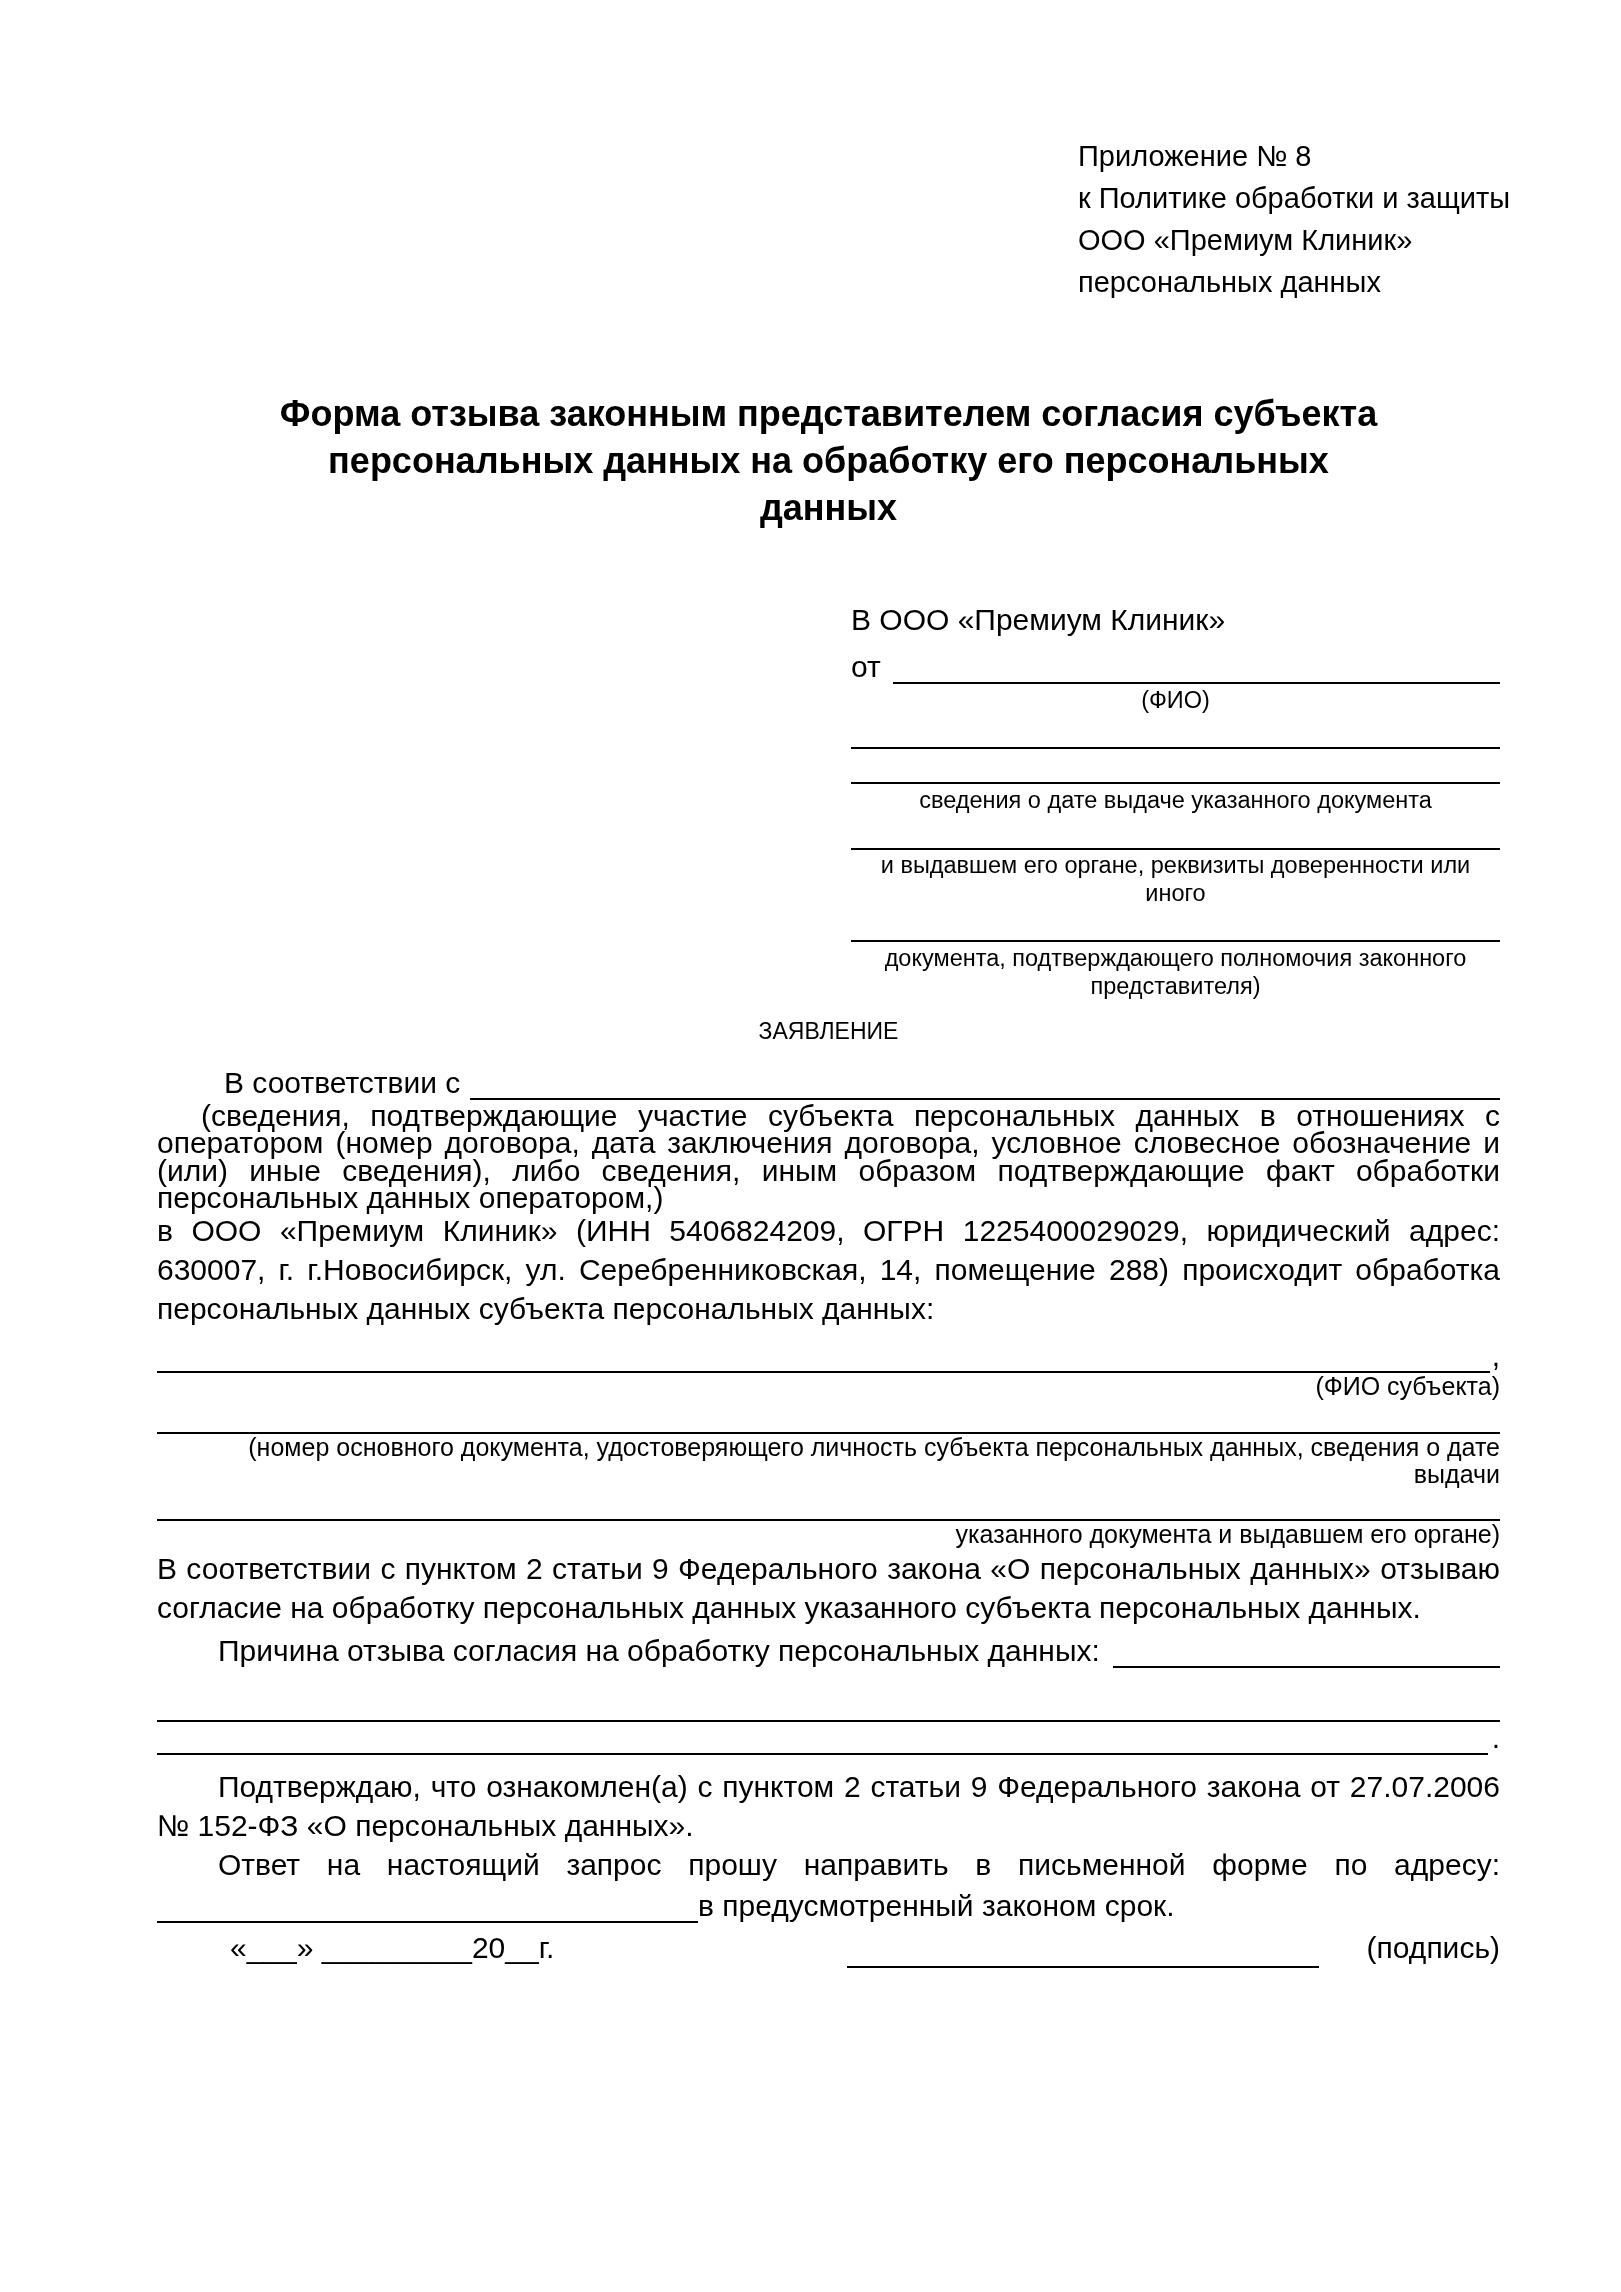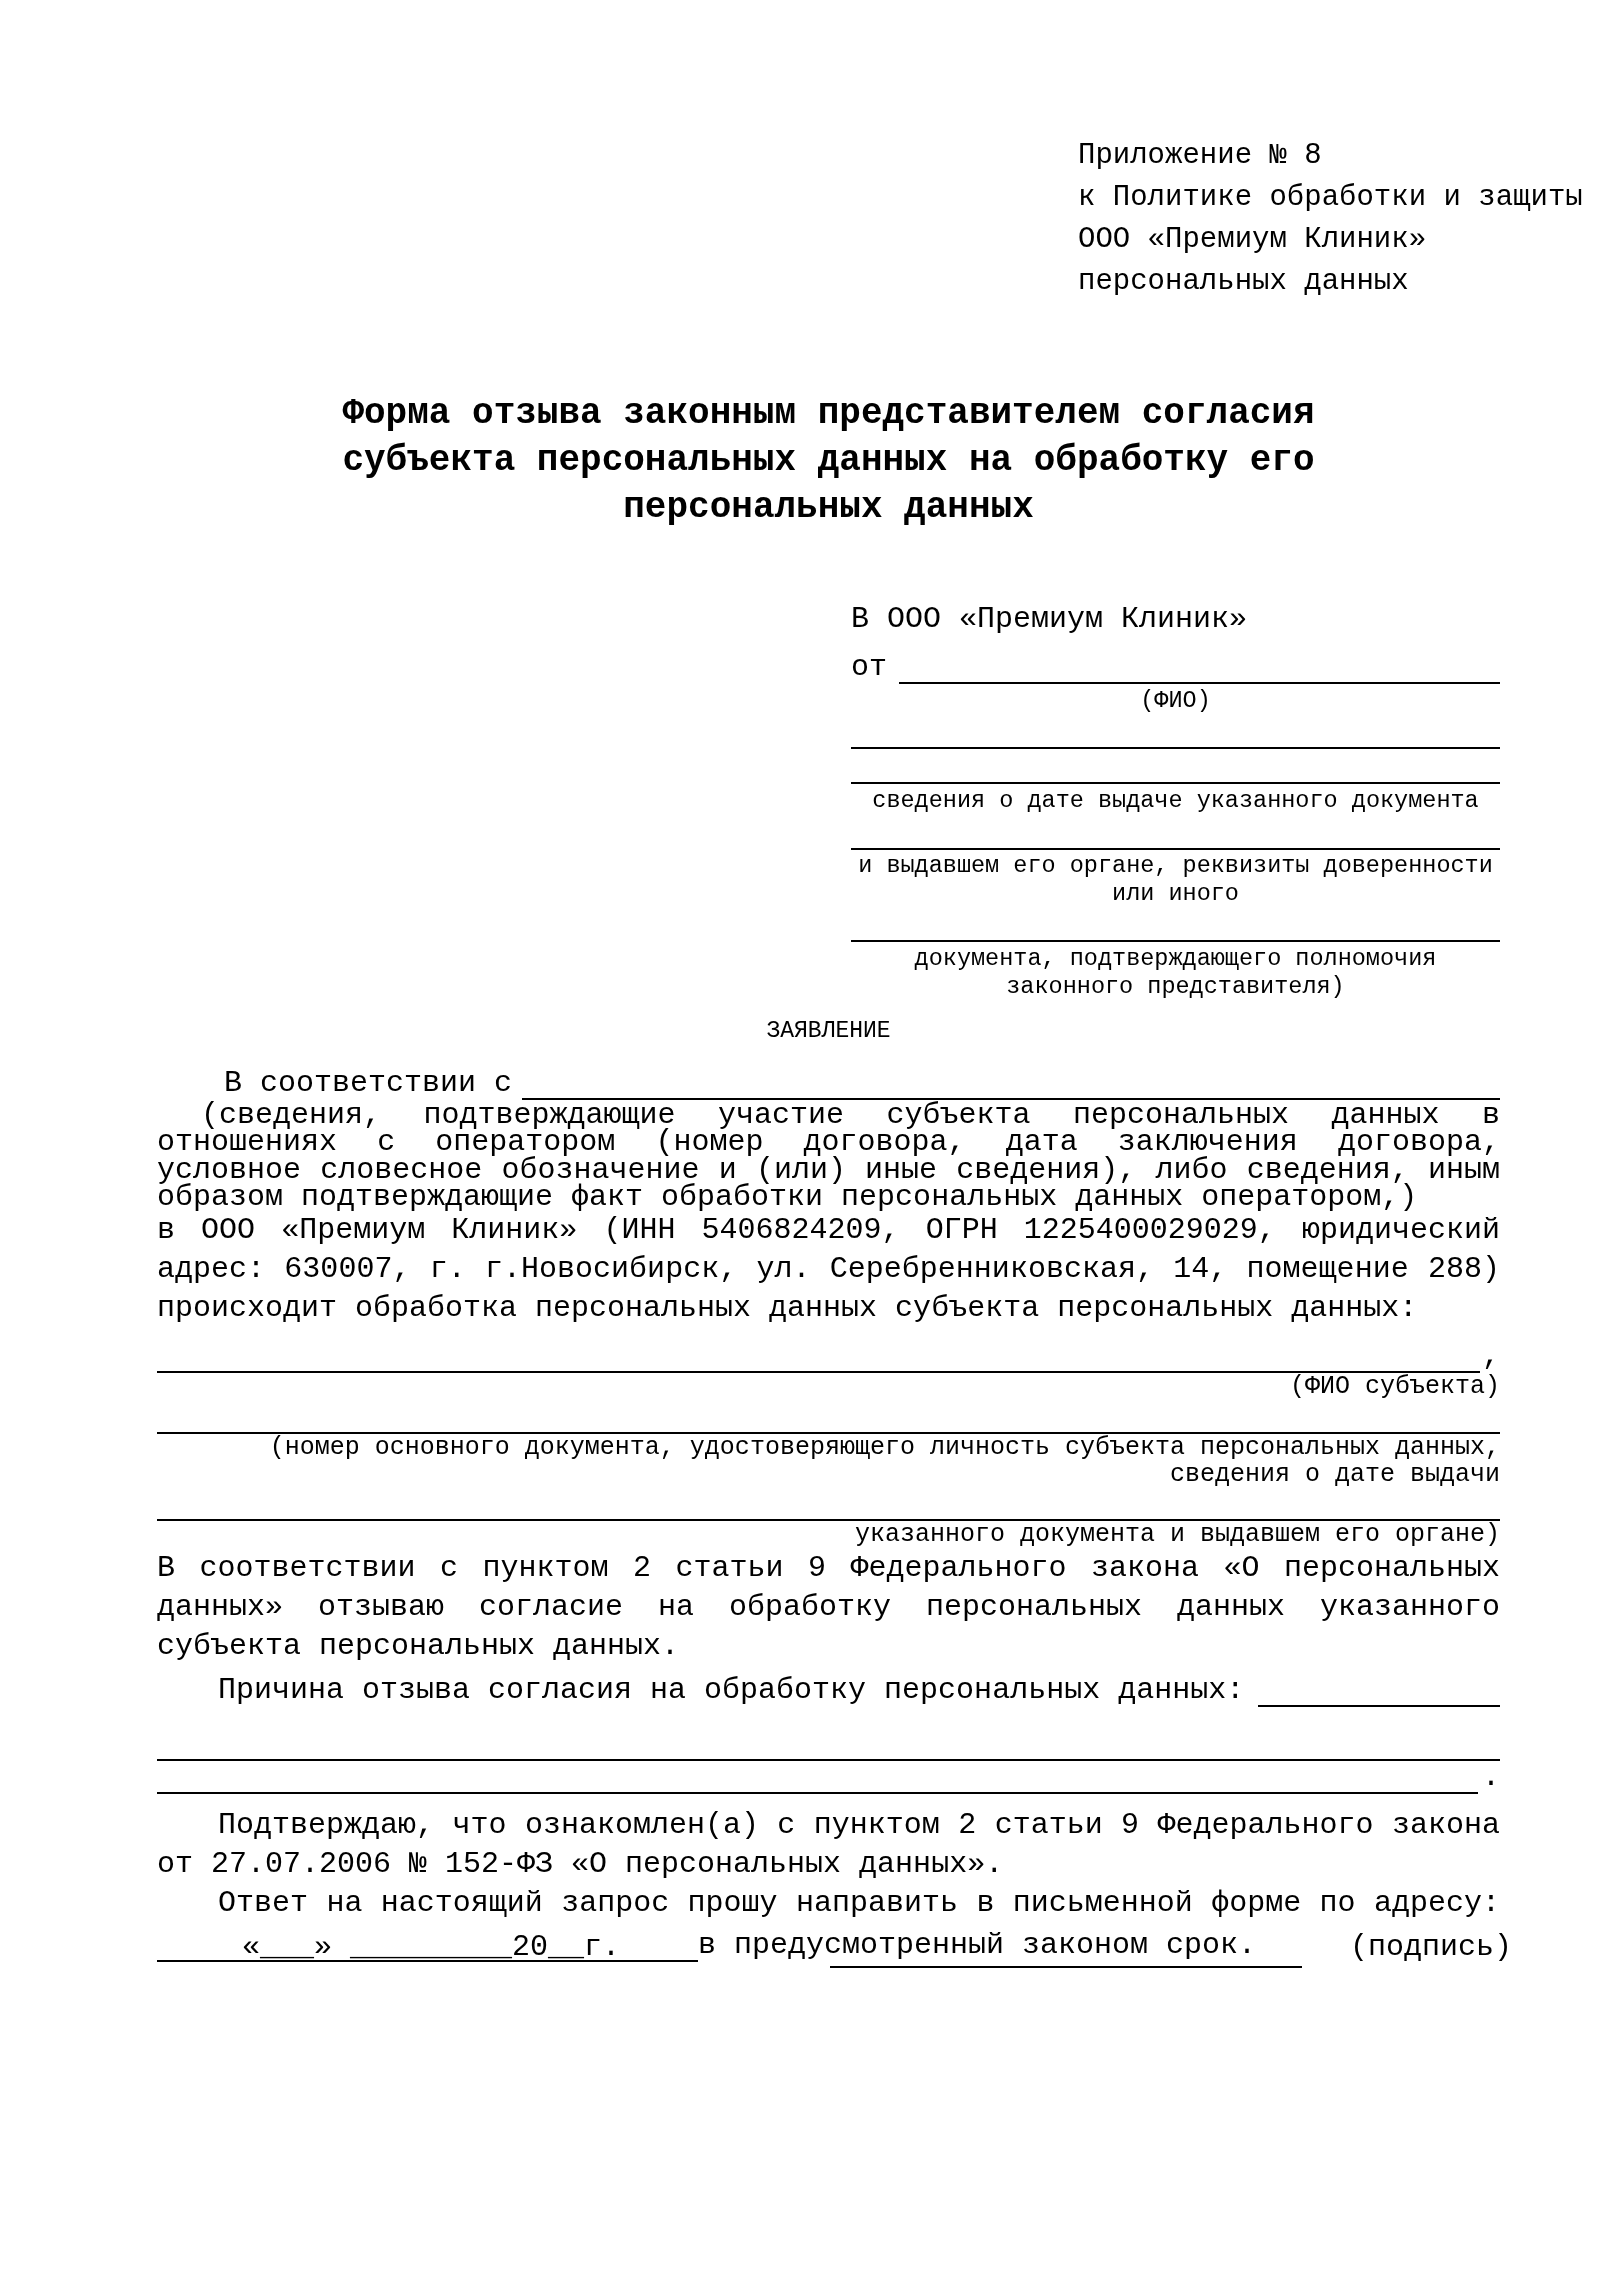--- a/index.html
+++ b/index.html
@@ -3,21 +3,21 @@
 <meta charset="utf-8">
 <style>
   html, body { margin: 0; padding: 0; background: #e8e8e8; }
   .page {
     position: relative;
     width: 1621px;
     height: 2293px;
     margin: 0 auto;
     background: #ffffff;
     color: #000;
-    font-family: Liberation Mono, monospace;
+    font-family: Liberation Sans, sans-serif;
     font-size: 30px;
     overflow: hidden;
   }
   .blank { border-bottom: 2.9px solid #000; }
 
   
   .header-right {
     position: absolute;
     left: 1078px;
     top: 135px;
@@ -102,21 +102,21 @@
   .blank-row-1 .blank { flex: 1; }
   .blank-row-2 { display: flex; align-items: flex-end; height: 33px; }
   .blank-row-2 .blank { flex: 1; margin-right: 3.9px; }
   .justify-last { text-align: justify; text-align-last: justify; }
   .reply-row { display: flex; align-items: flex-end; height: 39px; }
   .reply-row .blank { width: 541px; }
 
   
   .footer-row {
     position: absolute;
-    left: 169px;
+    left: 157px;
     top: 1927px;
     width: 1343px;
     display: flex;
     justify-content: space-between;
     align-items: flex-start;
     line-height: 41px;
   }
   .date-part { margin-left: 73px; }
   .sign-part { display: flex; align-items: flex-end; gap: 48px; }
   .sign-part .blank { width: 472px; display: inline-block; height: 37px; }

